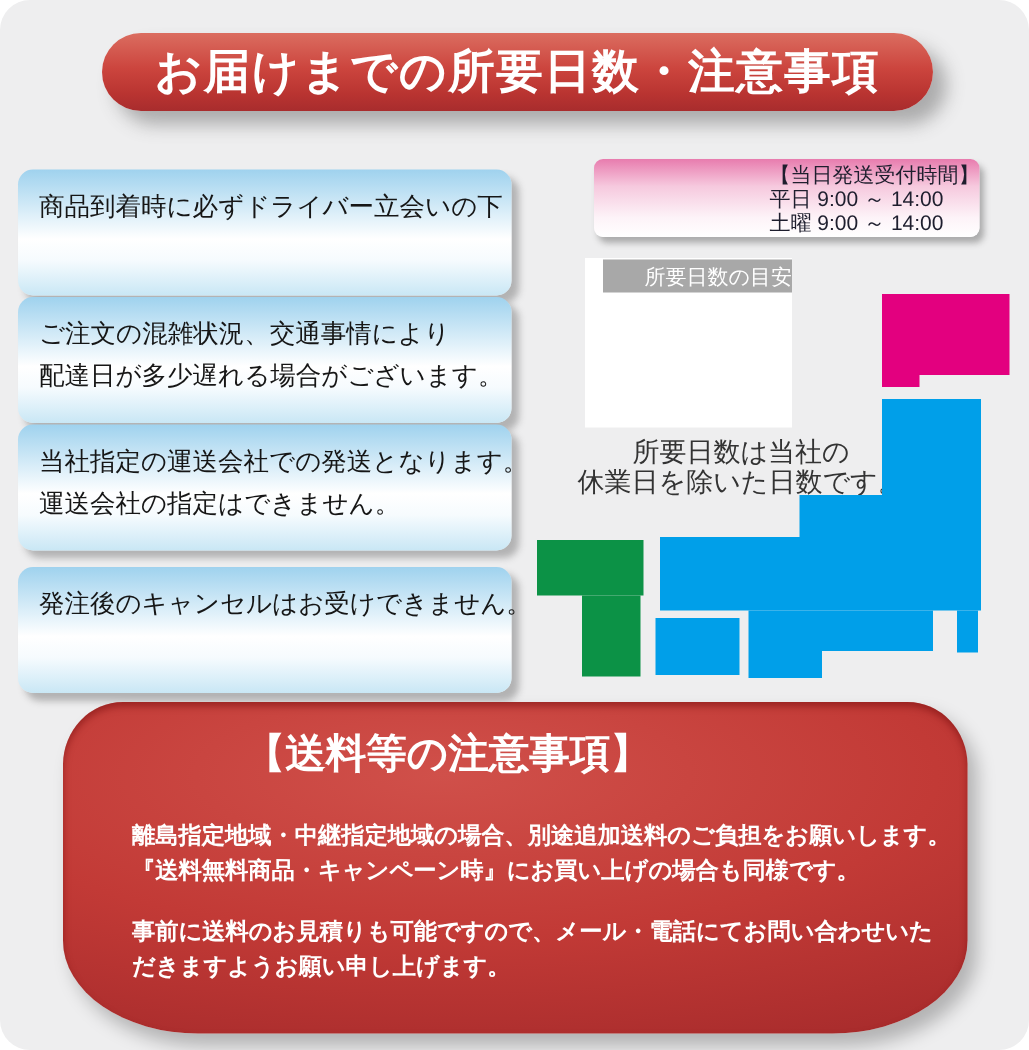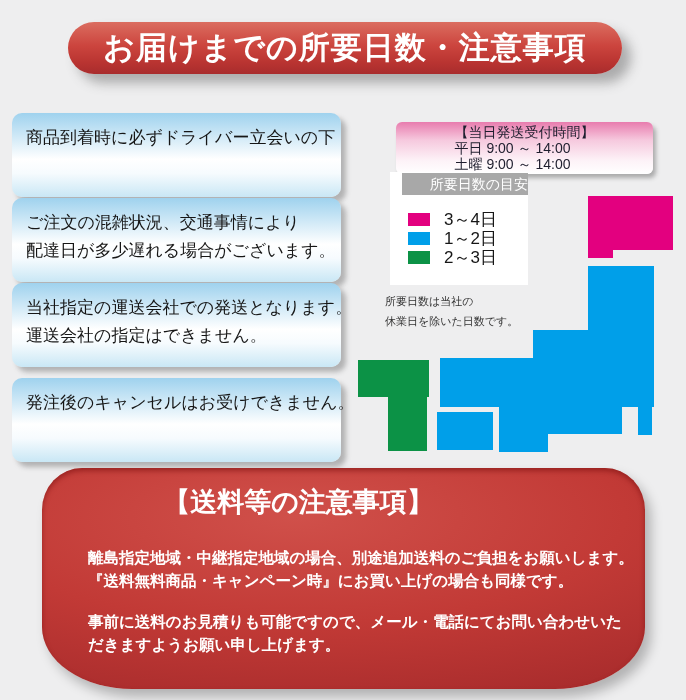--- a/index.html
+++ b/index.html
@@ -1,49 +1,49 @@
 <!DOCTYPE html>
 <html><head>
 <meta charset="utf-8">
 <style>
   html,body{margin:0;padding:0;}
   body{font-family:"Liberation Sans","DejaVu Sans",sans-serif;}
-  .page{position:relative;width:686px;height:700px;background:#eeeeef;overflow:hidden;}
+  .page{position:relative;width:686px;height:700px;background:#eeeeef;overflow:hidden;border-radius:20px;}
 
   
   .banner{position:absolute;left:68px;top:22px;width:554px;height:52px;border-radius:26px;
     background:linear-gradient(180deg,#db6d60 0%,#cc453e 45%,#b93431 78%,#a82c2d 100%);
     box-shadow:9px 9px 12px rgba(90,90,90,.45);
     display:flex;align-items:center;justify-content:center;}
   .banner span{color:#fff;font-size:31px;font-weight:bold;letter-spacing:1px;white-space:nowrap;}
 
   
   .note-box{position:absolute;left:12px;width:329px;height:84px;border-radius:10px;
     background:linear-gradient(180deg,#9fd2ee 0%,#ffffff 55%,#f6fbfe 72%,#c9e7f5 100%);
     box-shadow:5px 5px 5px rgba(90,90,90,.4);
     padding:11px 0 0 14px;box-sizing:border-box;}
   .note-line{font-size:17px;color:#161616;line-height:28px;white-space:nowrap;}
   .nb1{top:113px;} .nb2{top:198px;} .nb3{top:283px;} .nb4{top:378px;}
 
   
   .pink-box{position:absolute;left:396px;top:106px;width:257px;height:52px;border-radius:6px;
     background:linear-gradient(180deg,#e87cae 0%,#f6c9de 35%,#fdf3f8 75%,#ffffff 100%);
     box-shadow:3px 4px 4px rgba(90,90,90,.45);
-    display:flex;align-items:center;justify-content:center;margin-top:16px;}
+    display:flex;align-items:center;justify-content:flex-end;}
   .pink-inner{width:fit-content;text-align:left;font-size:14px;line-height:16px;color:#1e1e2e;}
 
   
   .legend-panel{position:absolute;left:390px;top:172px;width:138px;height:113px;background:#ffffff;}
   .legend-header{position:absolute;left:12px;top:1px;width:126px;height:22px;background:#a8a8a8;
     color:#fff;font-size:14px;line-height:22px;text-align:right;}
   .legend-rows{position:absolute;left:18px;top:41px;}
   .legend-row{display:flex;align-items:center;margin-bottom:6px;height:13px;}
   .swatch{width:22px;height:13px;margin-right:14px;flex:0 0 auto;}
   .legend-label{font-size:17px;color:#161616;white-space:nowrap;}
-  .legend-note{position:absolute;left:385px;top:291px;font-size:11px;line-height:20px;color:#333;white-space:nowrap;}
+  .legend-note{position:absolute;left:385px;top:291px;font-size:18px;line-height:20px;color:#333;white-space:nowrap;text-align:center;}
 
   
   .mb{position:absolute;}
 
   
   .red-box{position:absolute;left:42px;top:468px;width:603px;height:221px;
     border-radius:40px 40px 90px 90px / 42px 42px 62px 62px;
     background:radial-gradient(ellipse 130% 115% at 42% 22%,#d0504a 0%,#c23a36 42%,#a52a2b 82%,#93262a 100%);
     box-shadow:6px 8px 12px rgba(0,0,0,.25), inset 0 3px 5px rgba(120,15,15,.55);}
   .rb-title{position:absolute;top:16px;left:-45px;width:100%;text-align:center;
@@ -79,34 +79,20 @@
   <div class="pink-box">
     <div class="pink-inner">
       <div>【当日発送受付時間】</div>
       <div>平日 9:00 ～ 14:00</div>
       <div>土曜 9:00 ～ 14:00</div>
     </div>
   </div>
 
   <div class="legend-panel">
     <div class="legend-header">所要日数の目安</div>
-    <div class="legend-rows">
-      <div class="legend-row">
-        <div class="swatch" style="background: rgb(227, 0, 127);"></div>
-        <div class="legend-label">3～4日</div>
-      </div>
-      <div class="legend-row">
-        <div class="swatch" style="background: rgb(0, 159, 233);"></div>
-        <div class="legend-label">1～2日</div>
-      </div>
-      <div class="legend-row">
-        <div class="swatch" style="background: rgb(12, 146, 70);"></div>
-        <div class="legend-label">2～3日</div>
-      </div>
-    </div>
   </div>
 
   <div class="legend-note">
     <span>所要日数は当社の</span><br>
     <span>休業日を除いた日数です。</span>
   </div>
 
   <div class="mb" style="left: 588px; top: 196px; width: 85px; height: 54px; background: rgb(227, 0, 127);"></div>
   <div class="mb" style="left: 588px; top: 250px; width: 25px; height: 8px; background: rgb(227, 0, 127);"></div>
 

